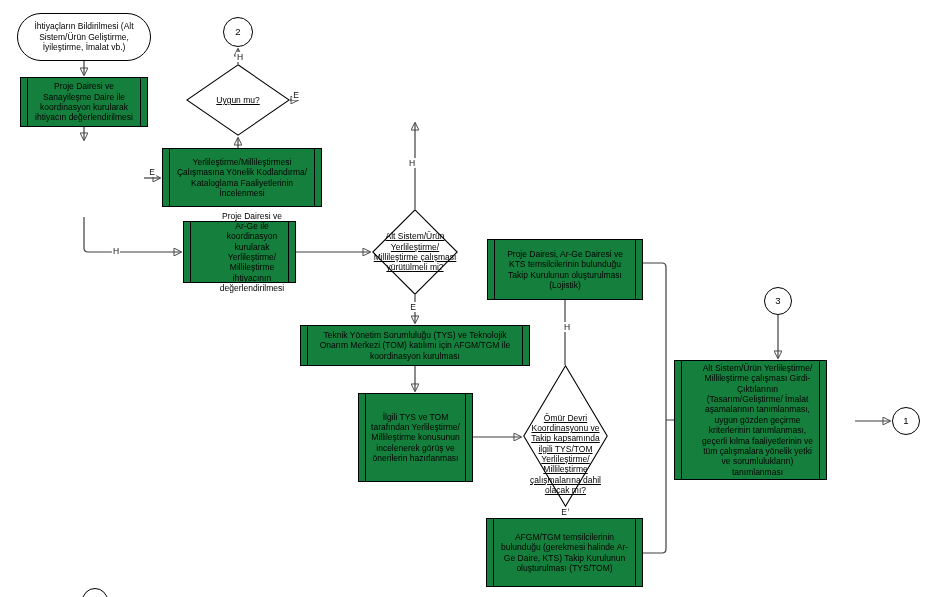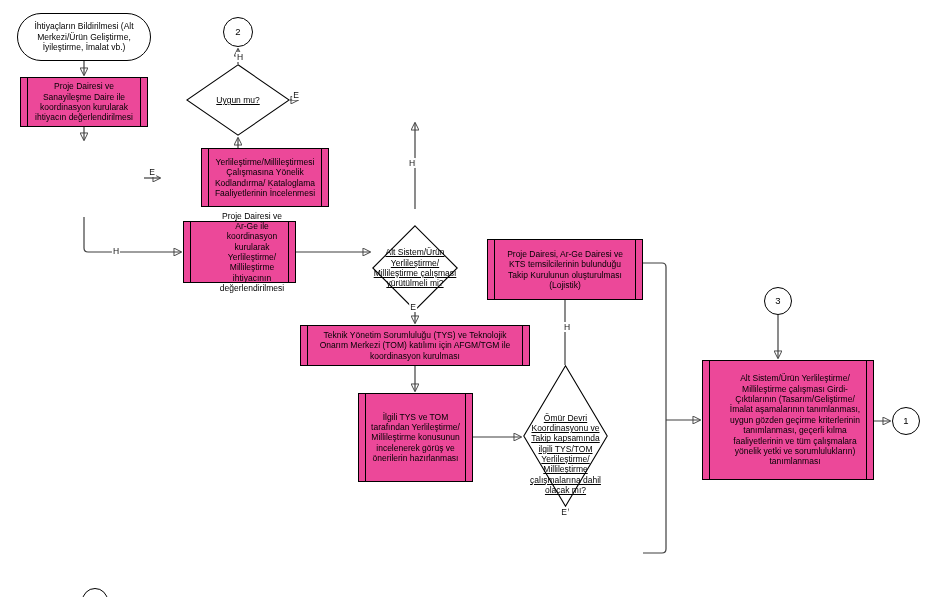--- a/index.html
+++ b/index.html
@@ -5,21 +5,21 @@
   html,body{margin:0;padding:0;background:#fff;}
   #canvas{position:relative;width:937px;height:597px;background:#ffffff;overflow:hidden;
           font-family:"Liberation Sans",sans-serif;color:#000;}
   
   #flow-svg{position:absolute;left:0;top:0;width:937px;height:597px;z-index:1;}
   #flow-svg path{fill:none;stroke:#3f3f3f;stroke-width:1.2;}
   
   .node{position:absolute;z-index:2;display:flex;align-items:center;justify-content:center;
         text-align:center;font-size:8.5px;line-height:1.22;overflow-wrap:break-word;}
   
-  .proc{background:#ec4899;border:1.2px solid #000;padding:1px 10px;box-sizing:border-box;}
+  .proc{background:#15803d;border:1.2px solid #000;padding:1px 10px;box-sizing:border-box;}
   .proc::before,.proc::after{content:"";position:absolute;top:0;bottom:0;width:1px;background:#000;}
   .proc::before{left:6px;}
   .proc::after{right:6px;}
   
   .term{background:#fff;border:1.2px solid #000;box-sizing:border-box;}
   
   .diamond{background:transparent;text-decoration:underline;}
   .diamond svg{position:absolute;left:0;top:0;}
   .diamond polygon{fill:#fff;stroke:#000;stroke-width:1.1;}
   .diamond .label{position:relative;z-index:2;}
@@ -27,34 +27,34 @@
   .circ{background:#fff;border:1.2px solid #000;border-radius:50%;box-sizing:border-box;
         font-size:9.5px;}
   
   .elabel{position:absolute;z-index:3;font-size:8.5px;background:#fff;padding:0 1px;
           transform:translate(-50%,-50%);color:#111;}
   
   #n-start{left:17px;top:13px;width:134px;height:48px;border-radius:24px;padding:2px 8px;}
   #n-p1{left:20px;top:77px;width:128px;height:50px;}
   #n-d1{left:25px;top:142px;width:119px;height:75px;}
   #n-d1 .label{width:118px;}
-  #n-p2{left:162px;top:148px;width:128px;height:59px;margin-left:39px;}
+  #n-p2{left:162px;top:148px;width:160px;height:59px;}
   #n-d2{left:186px;top:64px;width:104px;height:72px;}
   #n-c2{left:223px;top:17px;width:30px;height:30px;}
   #n-end{left:300px;top:81px;width:233px;height:40px;border-radius:20px;padding:2px 14px;}
   #n-p3{left:183px;top:221px;width:113px;height:62px;padding-left:35px;}
-  #n-d3{left:372px;top:225px;width:86px;height:86px;}
+  #n-d3{left:372px;top:209px;width:86px;height:86px;}
   #n-d3 .label{width:88px;}
   #n-p4{left:300px;top:325px;width:230px;height:41px;}
   #n-p5{left:358px;top:393px;width:115px;height:89px;}
   #n-d4{left:523px;top:365px;width:85px;height:142px;}
   #n-d4 .label{width:86px;margin-top:36px;}
   #n-p6{left:487px;top:239px;width:156px;height:61px;}
   #n-p7{left:486px;top:518px;width:157px;height:69px;}
-  #n-p8{left:702px;top:360px;width:172px;height:120px;padding-left:24px;}
+  #n-p8{left:674px;top:360px;width:153px;height:120px;padding-left:24px;}
   #n-c3{left:764px;top:287px;width:28px;height:28px;}
   #n-c1{left:892px;top:407px;width:28px;height:28px;}
   #n-c4{left:82px;top:588px;width:26px;height:26px;}
   #el-d1-e{left:152px;top:172px;}
   #el-d1-h{left:116px;top:251px;}
   #el-d2-h{left:240px;top:57px;}
   #el-d2-e{left:296px;top:95px;}
   #el-d3-h{left:412px;top:163px;}
   #el-d3-e{left:413px;top:307px;}
   #el-d4-h{left:567px;top:327px;}
@@ -86,21 +86,21 @@
     <path d="M565,365 L565,290" marker-end="url(#arr)"></path>
     <path d="M565,507 L565,516" marker-end="url(#arr)"></path>
     <path d="M643,263 L662,263 Q666,263 666,267 L666,420"></path>
     <path d="M643,553 L662,553 Q666,553 666,549 L666,420"></path>
     <path d="M666,420 L700,420" marker-end="url(#arr)"></path>
     <path d="M778,315 L778,358" marker-end="url(#arr)"></path>
     <path d="M855,421 L890,421" marker-end="url(#arr)"></path>
   </svg>
 
   <div id="n-start" class="node term">
-    <span class="label">İhtiyaçların Bildirilmesi (Alt Merkezi/Ürün Geliştirme, İyileştirme, İmalat vb.)</span>
+    <span class="label">İhtiyaçların Bildirilmesi (Alt Sistem/Ürün Geliştirme, İyileştirme, İmalat vb.)</span>
   </div>
 
   <div id="n-p1" class="node proc">
     <span class="label">Proje Dairesi ve Sanayileşme Daire ile koordinasyon kurularak ihtiyacın değerlendirilmesi</span>
   </div>
 
 
   <div id="n-p2" class="node proc">
     <span class="label">Yerlileştirme/Millileştirmesi Çalışmasına Yönelik Kodlandırma/ Kataloglama Faaliyetlerinin İncelenmesi</span>
   </div>
@@ -140,20 +140,23 @@
     <svg width="85" height="142" viewBox="0 0 85 142">
       <polygon points="42.5,0.8 84.2,71 42.5,141.2 0.8,71"></polygon>
     </svg>
     <span class="label">Ömür Devri Koordinasyonu ve Takip kapsamında ilgili TYS/TOM Yerlileştirme/ Millileştirme çalışmalarına dahil olacak mı?</span>
   </div>
 
   <div id="n-p6" class="node proc">
     <span class="label">Proje Dairesi, Ar-Ge Dairesi ve KTS temsilcilerinin bulunduğu Takip Kurulunun oluşturulması (Lojistik)</span>
   </div>
 
+  <div id="n-p7" class="node proc">
+    <span class="label">AFGM/TGM temsilcilerinin bulunduğu (gerekmesi halinde Ar-Ge Daire, KTS) Takip Kurulunun oluşturulması (TYS/TOM)</span>
+  </div>
 
   <div id="n-p8" class="node proc">
     <span class="label">Alt Sistem/Ürün Yerlileştirme/ Millileştirme çalışması  Girdi-Çıktılarının (Tasarım/Geliştirme/ İmalat aşamalarının tanımlanması, uygun gözden geçirme kriterlerinin tanımlanması, geçerli kılma faaliyetlerinin ve tüm çalışmalara yönelik yetki ve sorumlulukların) tanımlanması</span>
   </div>
 
   <div id="n-c3" class="node circ">
     <span>3</span>
   </div>
 
   <div id="n-c1" class="node circ">

